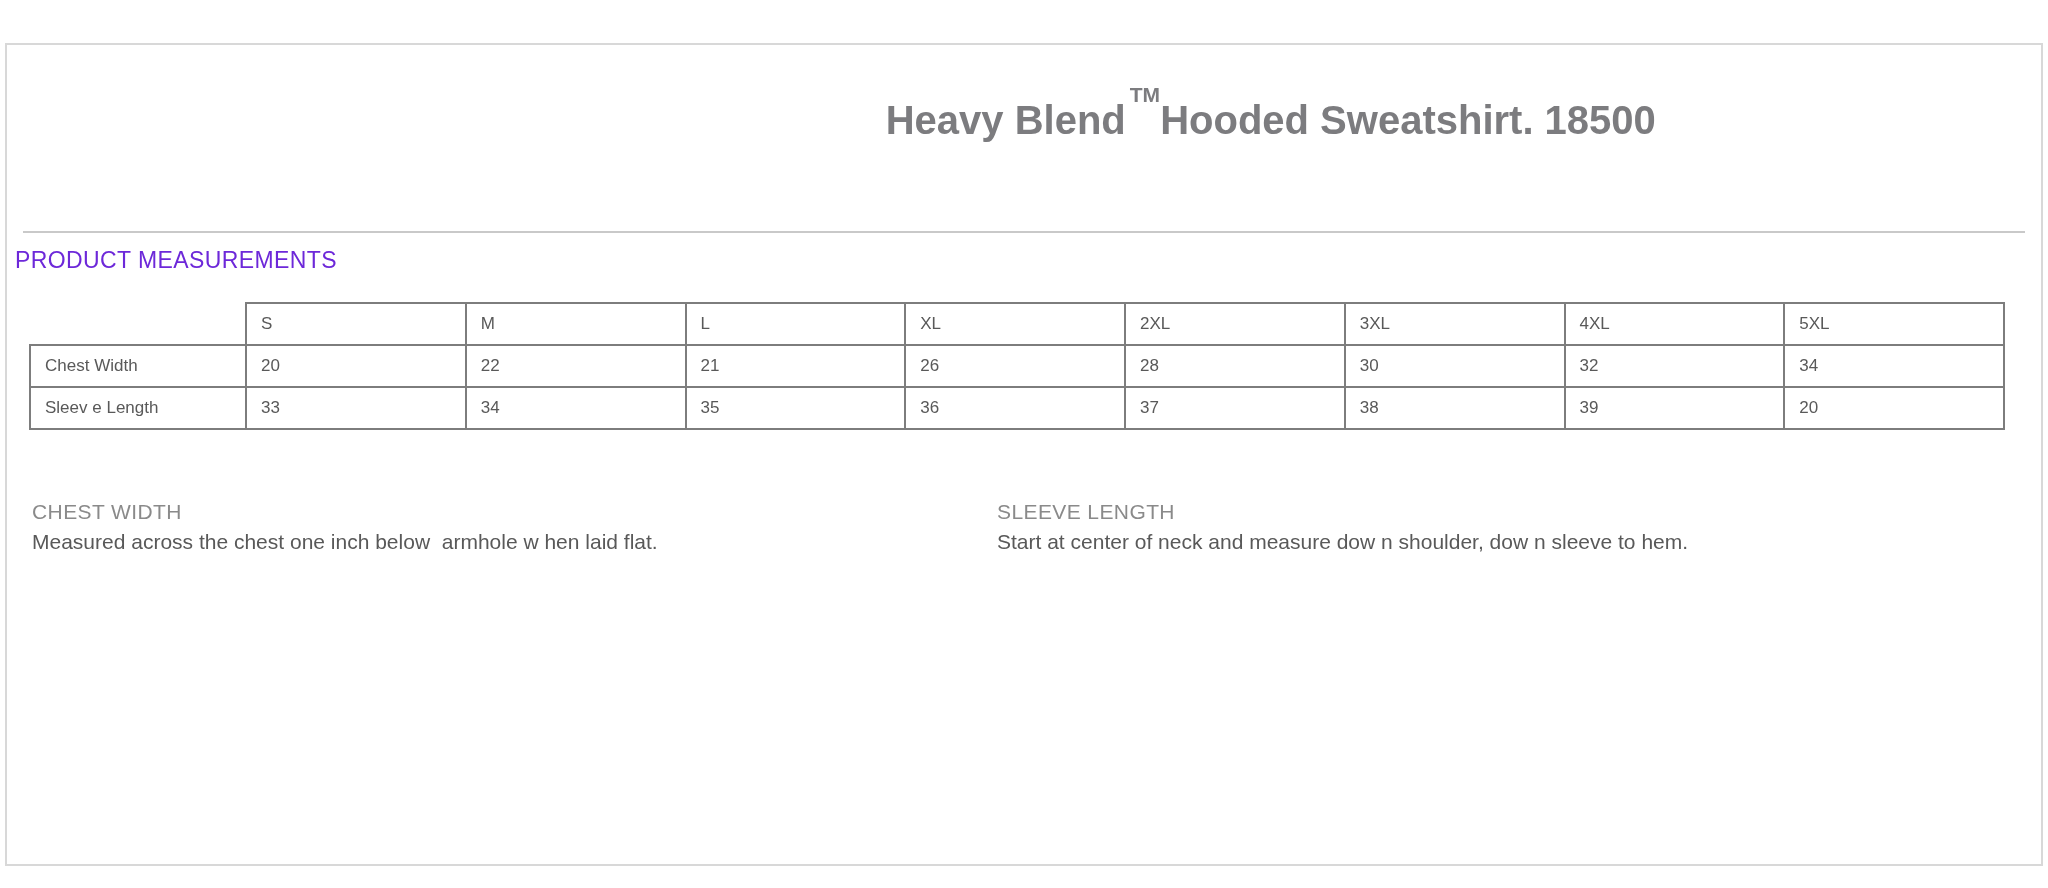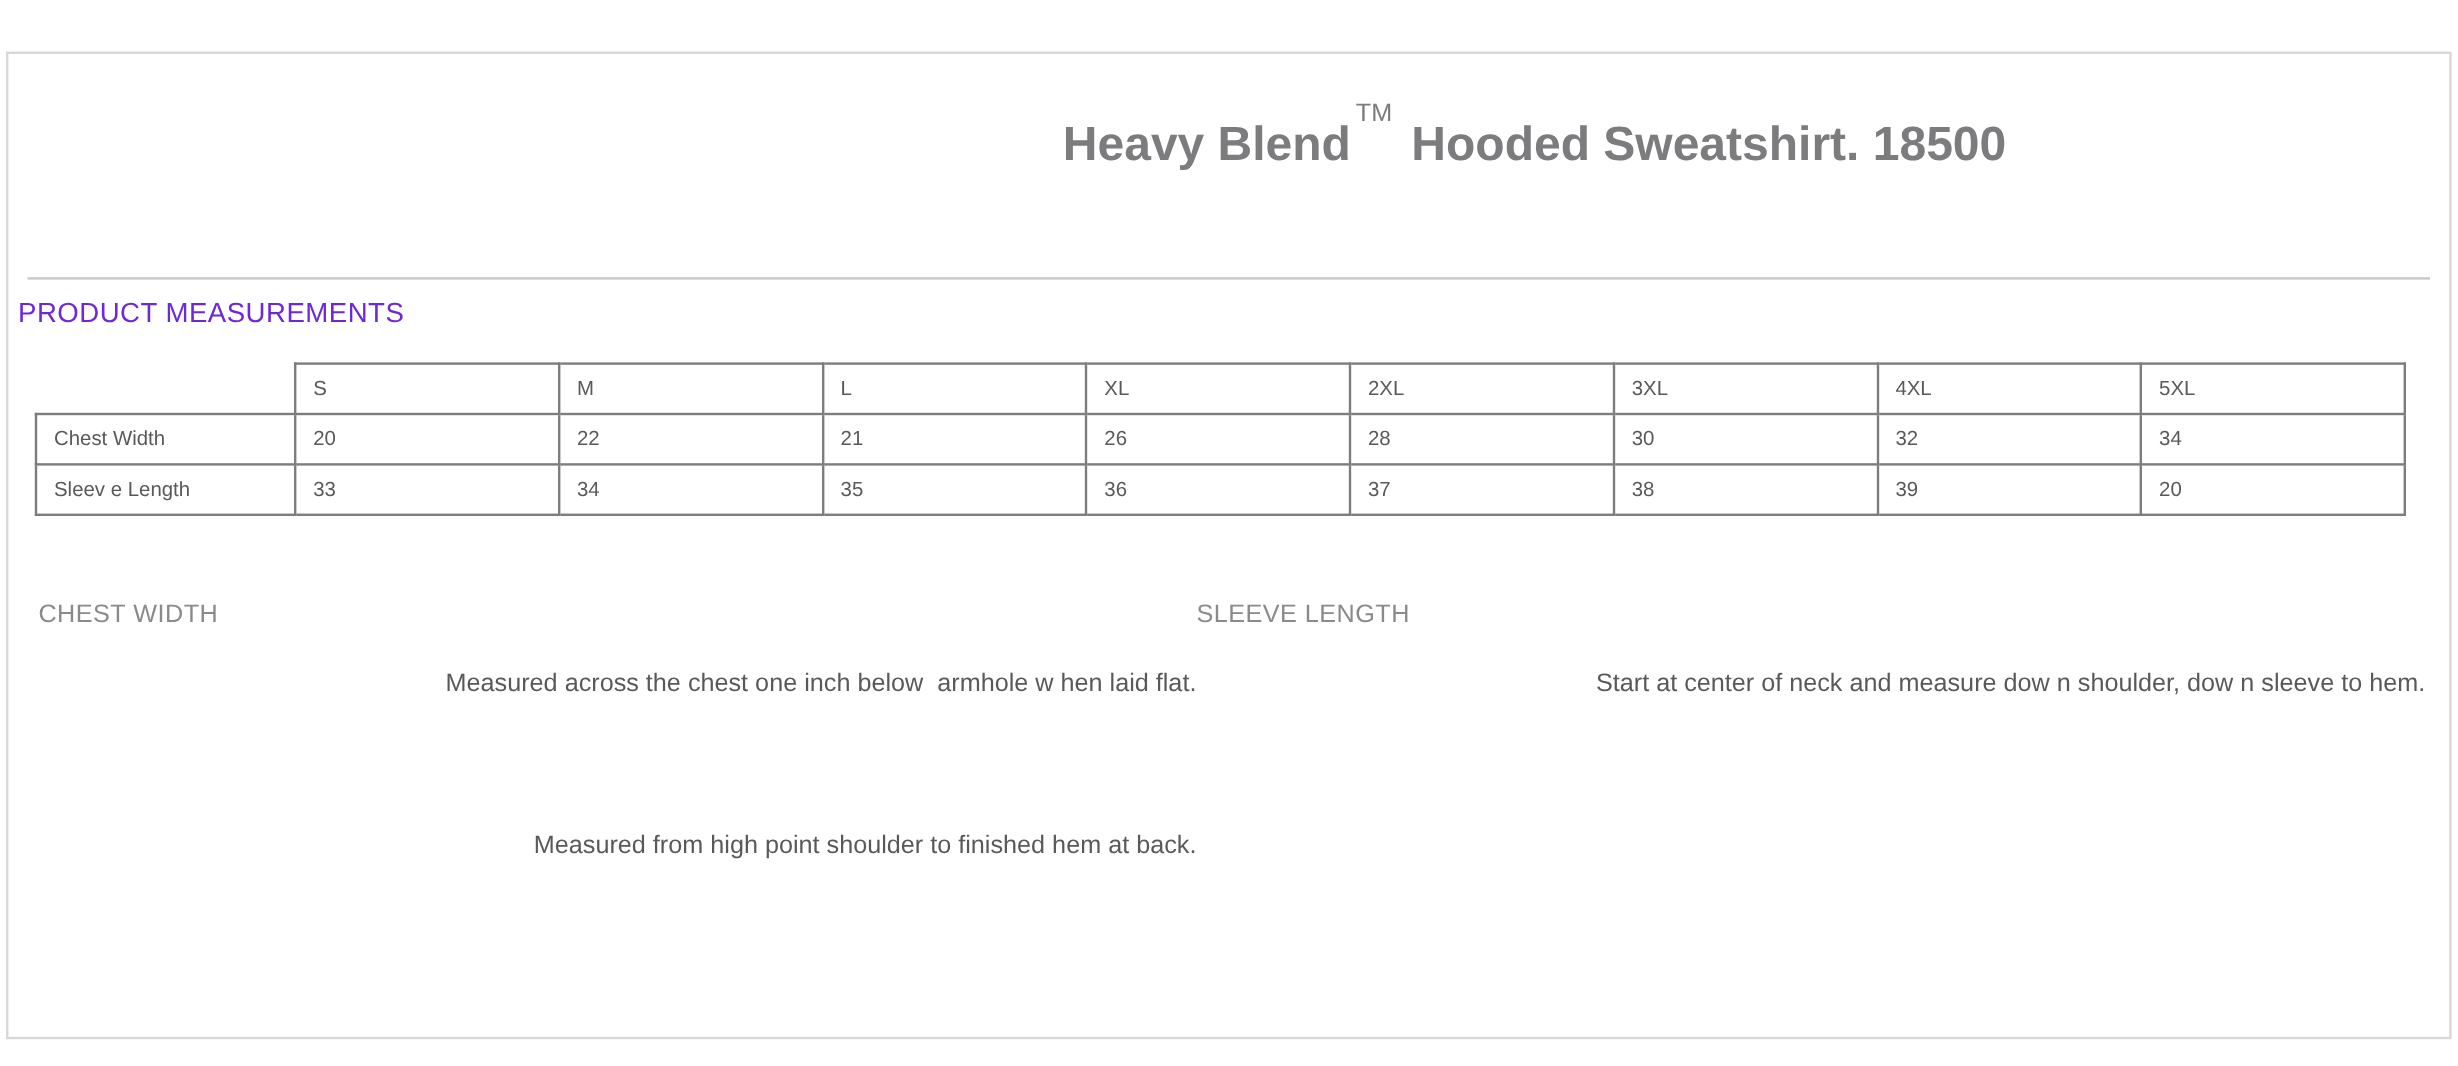--- a/index.html
+++ b/index.html
@@ -22,25 +22,25 @@
     padding-left: 43.2%;
     font-size: 40px;
     font-weight: bold;
     color: #7c7c7f;
     line-height: 1.15;
     white-space: nowrap;
   }
   .title .tm {
     display: inline-block;
     font-size: 21px;
-    font-weight: normal;
+    font-weight: bold;
     vertical-align: top;
     position: relative;
     top: -14px;
-    margin: 0 16px 0 4px;
+    margin: 0 0 0 4px;
   }
   .divider {
     border: none;
     border-top: 2px solid #c9c9c9;
     margin: 88px 16px 0 16px;
   }
   .section-heading {
     margin: 14px 0 0 8px;
     font-size: 23px;
     font-weight: normal;
@@ -76,26 +76,25 @@
     margin: 69px 20px 0 25px;
     row-gap: 76px;
   }
   .def-heading {
     font-size: 21px;
     color: #8a8a8a;
     letter-spacing: 0.4px;
     line-height: 1.2;
   }
   .def-text {
-    margin-top: 33px;
+    margin-top: 5px;
     font-size: 21px;
     color: #595959;
     line-height: 1.25;
     white-space: pre-wrap;
-    text-align: right;
   }
 </style>
 </head>
 <body>
 
 <div class="panel">
 
   <h1 class="title"><span>Heavy Blend</span><span class="tm">TM</span><span>Hooded Sweatshirt. 18500</span></h1>
 
   <hr class="divider">
@@ -145,17 +144,16 @@
   <div class="definitions">
       <div class="def-block">
         <div class="def-heading">CHEST WIDTH</div>
         <div class="def-text">Measured across the chest one inch below  armhole w hen laid flat.</div>
       </div>
       <div class="def-block">
         <div class="def-heading">SLEEVE LENGTH</div>
         <div class="def-text">Start at center of neck and measure dow n shoulder, dow n sleeve to hem.</div>
       </div>
       <div class="def-block">
-        <div class="def-text">Measured from high point shoulder to finished hem at back.</div>
       </div>
     </div>
 
 </div>
 
 </body></html>

